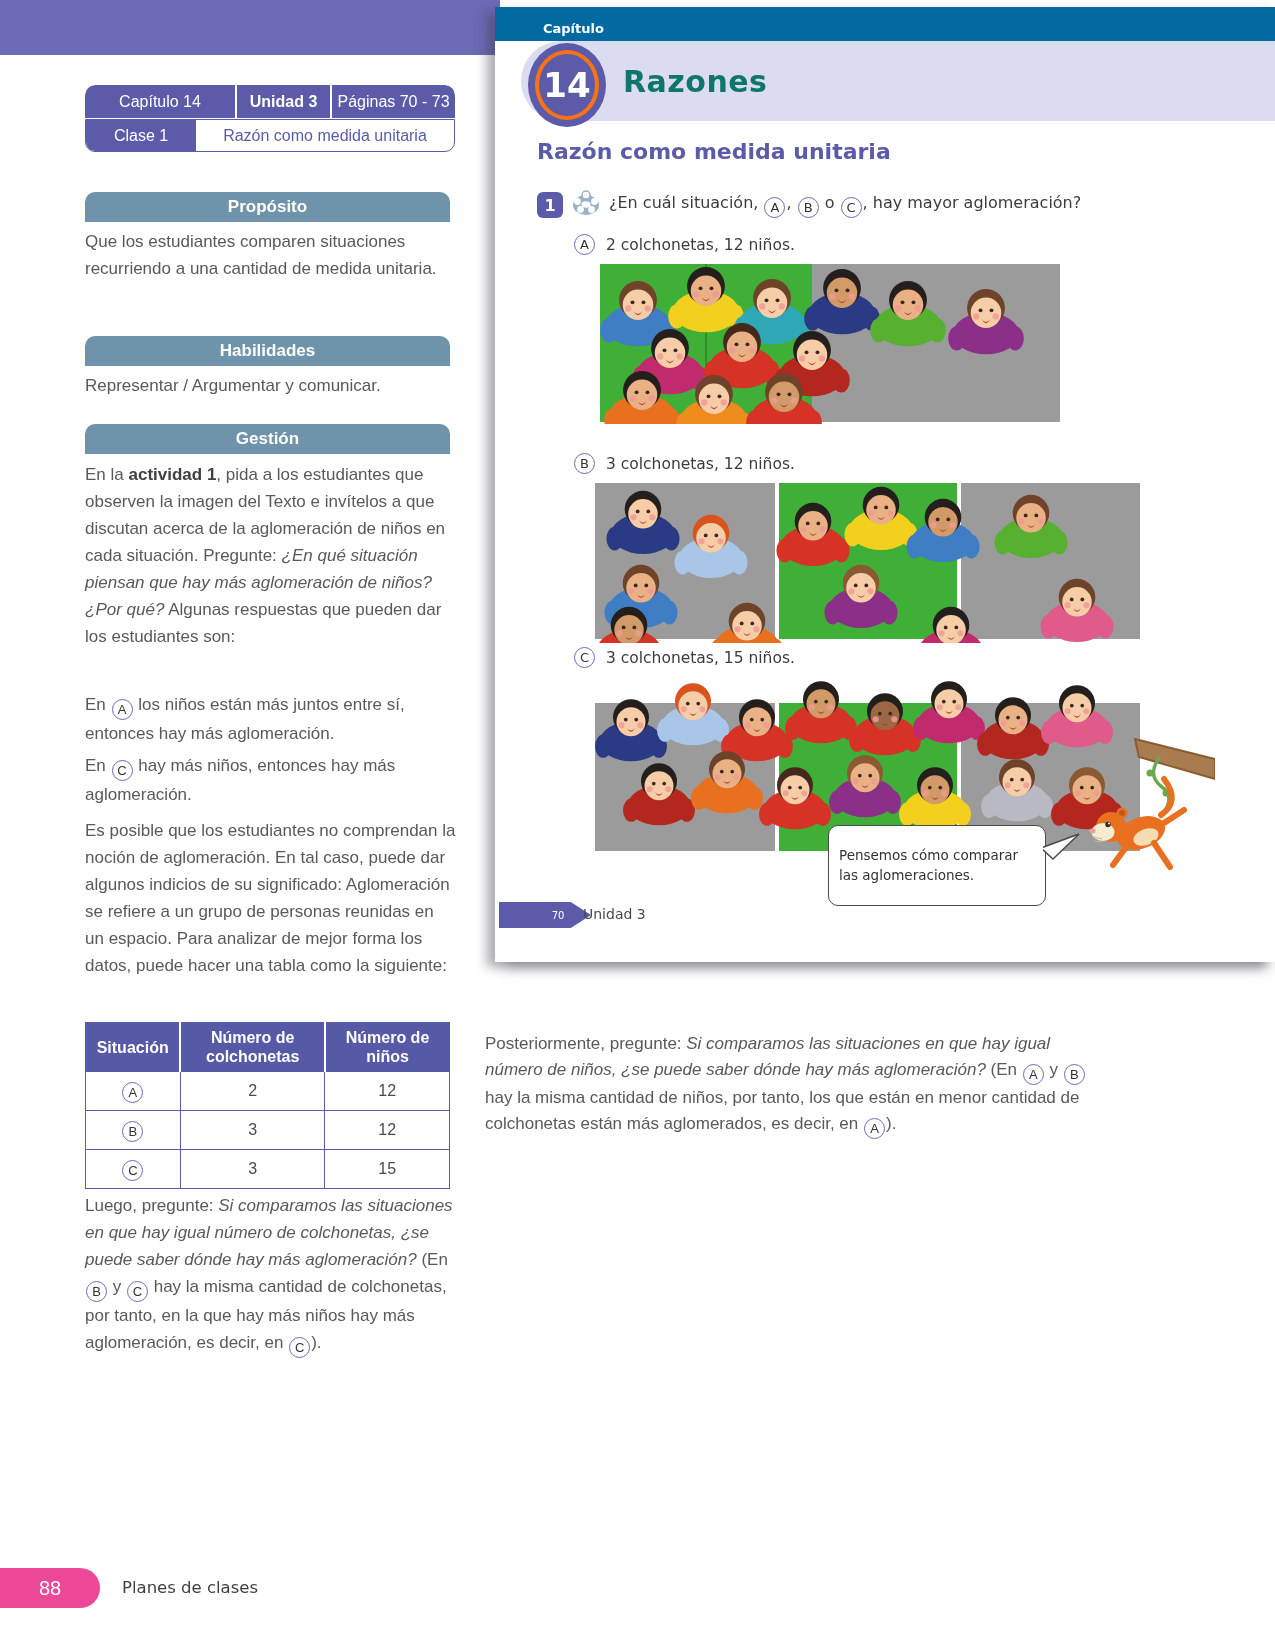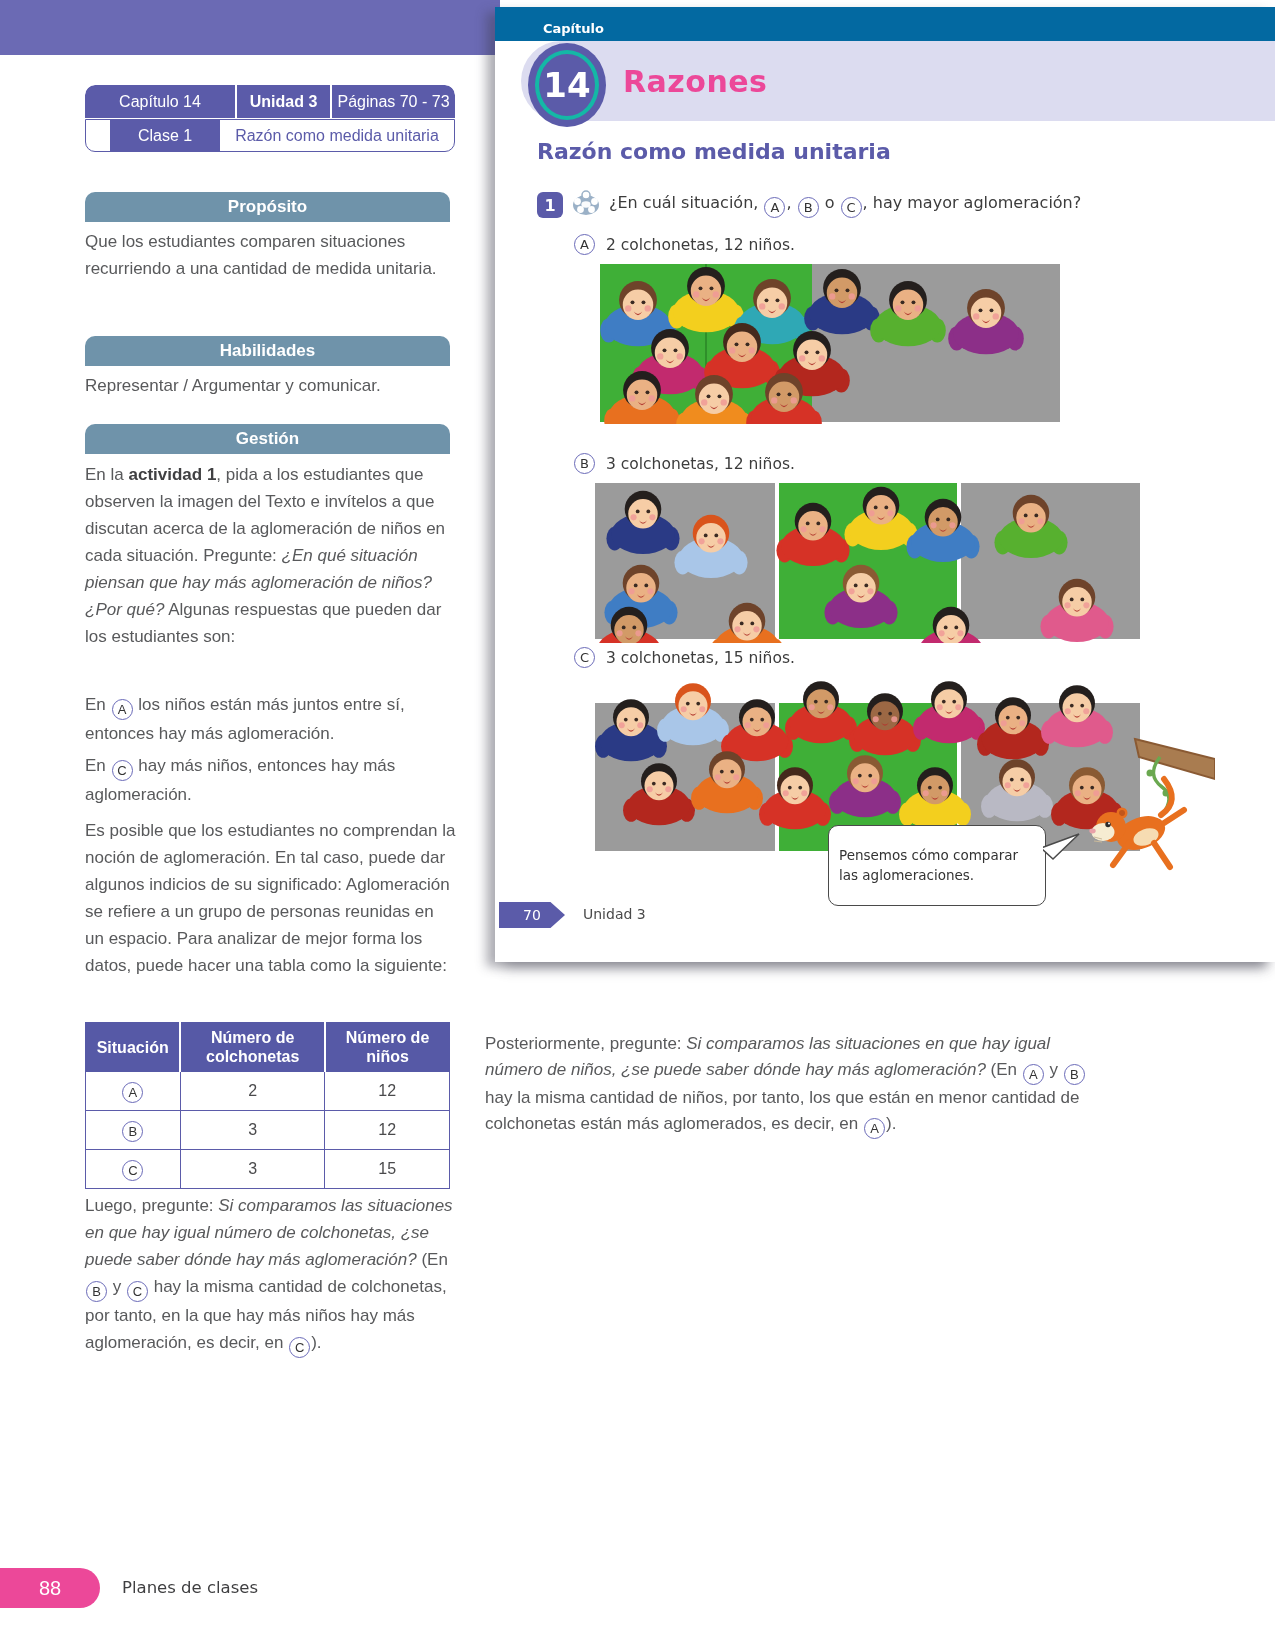--- a/index.html
+++ b/index.html
@@ -18,58 +18,58 @@
     box-shadow:-9px 5px 10px rgba(60,60,75,.38), 0 12px 14px -8px rgba(60,60,75,.45);
     font-family:"DejaVu Sans",sans-serif;
   }
   .card-topbar{position:absolute;left:0;top:0;right:0;height:34px;background:#0369a1;
     display:flex;align-items:flex-end;}
   .card-topbar .chap-label{margin:0 0 5px 48px;color:#fff;font-size:13px;font-weight:700;}
   .banner{position:absolute;left:26px;top:34px;right:0;height:80px;background:#dcdcf0;
     border-radius:44px 0 0 44px;}
   .chapter-badge{
     position:absolute;left:40px;top:43px;width:56px;height:62px;border-radius:50%;
-    background:#5b5ba9;border:4px solid #14b8a6;box-shadow:0 0 0 7px #5b5ba9;
+    background:#5b5ba9;border:4px solid #f97316;box-shadow:0 0 0 7px #5b5ba9;
     display:flex;align-items:center;justify-content:center;color:#fff;
     font-size:34px;font-weight:700;font-family:"DejaVu Sans",sans-serif;
   }
   .chapter-title{position:absolute;left:128px;top:34px;height:80px;display:flex;align-items:center;
-    color:#ec4899;font-size:30px;font-weight:700;letter-spacing:.5px;}
+    color:#0f766e;font-size:30px;font-weight:700;letter-spacing:.5px;}
   .lesson-title{position:absolute;left:42px;top:132px;color:#5b5ba9;font-size:22px;font-weight:700;}
   .activity-row{position:absolute;left:42px;top:183px;display:flex;align-items:center;gap:8px;}
   .act-badge{width:26px;height:26px;border-radius:6px;background:#5b5ba9;color:#fff;
     display:flex;align-items:center;justify-content:center;font-size:16px;font-weight:700;}
   .act-q{font-size:16px;color:#3c3c3c;}
   .sit-label{position:absolute;display:flex;align-items:center;gap:10px;font-size:15.5px;color:#3c3c3c;}
   .scene{position:absolute;}
   .circ{display:inline-flex;align-items:center;justify-content:center;
     width:19px;height:19px;border:1.6px solid #6a6ab8;border-radius:50%;
     font-size:13px;font-style:normal;font-weight:400;color:#333;background:#fff;
     vertical-align:-4px;line-height:1;margin:0 1px;flex:none;}
   .speech-bubble{position:absolute;left:333px;top:818px;width:196px;
     border:1.5px solid #4a4a4a;border-radius:10px;background:#fff;padding:20px 10px;
     font-size:13.5px;line-height:1.45;color:#333;}
   .bubble-tail{position:absolute;right:-36px;top:6px;}
   .monkey{position:absolute;left:545px;top:728px;}
   .page-num-badge{position:absolute;left:4px;top:895px;width:66px;height:26px;background:#5b5ba9;
     clip-path:polygon(0 0,78% 0,100% 50%,78% 100%,0 100%);
-    display:flex;align-items:center;justify-content:center;color:#fff;font-size:14px;}
+    display:flex;align-items:center;justify-content:center;color:#fff;font-size:10px;padding-left:26px;}
   .page-unit{position:absolute;left:88px;top:899px;font-size:14px;color:#4a4a4a;}
 
   
   .post-par{left:485px;top:1031px;width:622px;font-size:17px;line-height:26px;color:#58595b;}
 
   
   .hdr-box{left:85px;top:85px;width:370px;font-size:16px;}
   .hdr-row1{display:flex;height:33px;border-radius:10px 10px 0 0;overflow:hidden;background:#fff;}
   .hdr-row1 .cell{background:#5b5ba9;color:#fff;display:flex;align-items:center;justify-content:center;}
   .hdr-row1 .c1{width:150px;border-radius:10px 0 0 0;}
   .hdr-row1 .c2{width:93px;font-weight:700;margin-left:2px;}
   .hdr-row1 .c3{flex:1;margin-left:2px;border-radius:0 10px 0 0;}
-  .hdr-row2{display:flex;height:33px;margin-top:1px;border:1.5px solid #5b5ba9;border-radius:0 0 10px 10px;overflow:hidden;box-sizing:border-box;padding-left:24px;}
+  .hdr-row2{display:flex;height:33px;margin-top:1px;border:1.5px solid #5b5ba9;border-radius:0 0 10px 10px;overflow:hidden;box-sizing:border-box;}
   .hdr-row2 .clase{width:110px;background:#5b5ba9;color:#fff;display:flex;align-items:center;justify-content:center;flex:none;}
   .hdr-row2 .ctitle{flex:1;display:flex;align-items:center;justify-content:center;color:#5b5ba9;}
 
   .sec-bar{width:365px;height:30px;background:#6f93aa;border-radius:10px 10px 0 0;
     display:flex;align-items:center;justify-content:center;color:#fff;font-size:17px;font-weight:700;}
   .body-txt{width:372px;font-size:17px;line-height:27px;color:#58595b;}
   .body-txt i{font-style:italic;}
   .body-txt b{color:#404042;}
 
   

